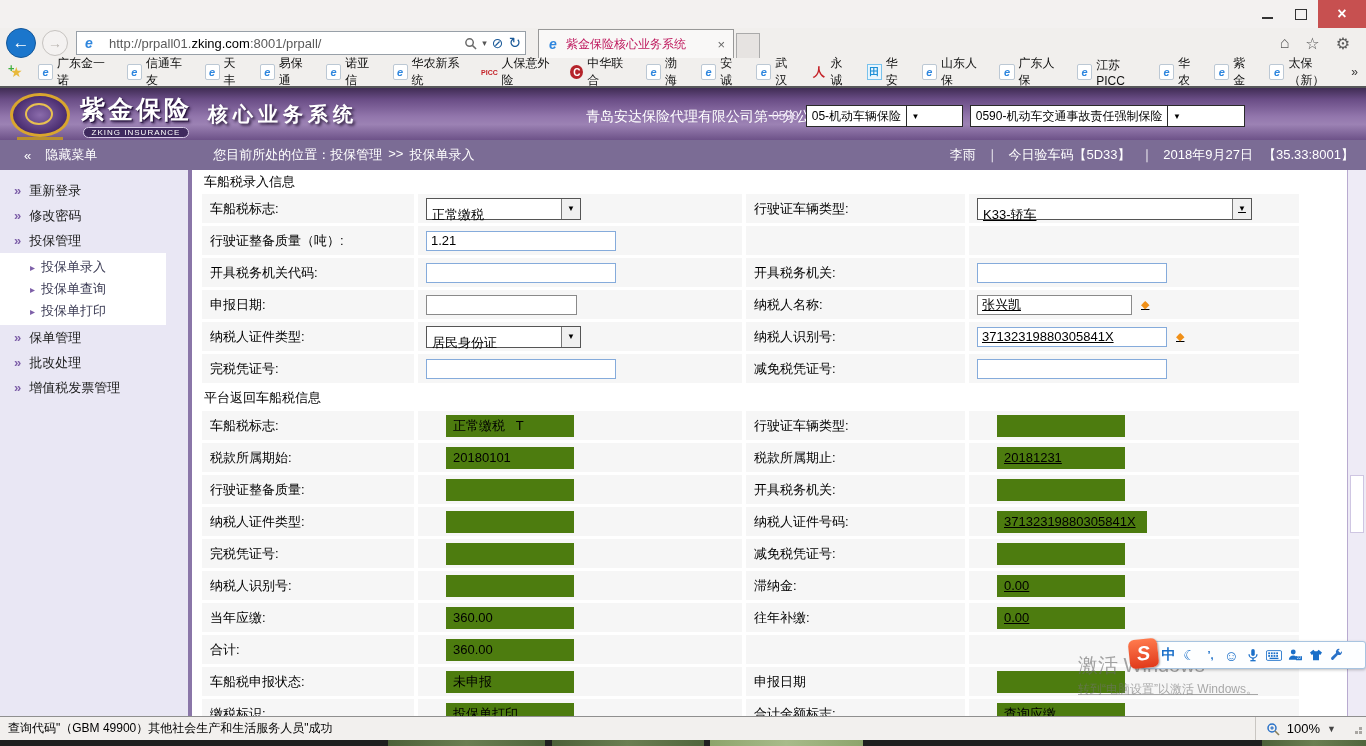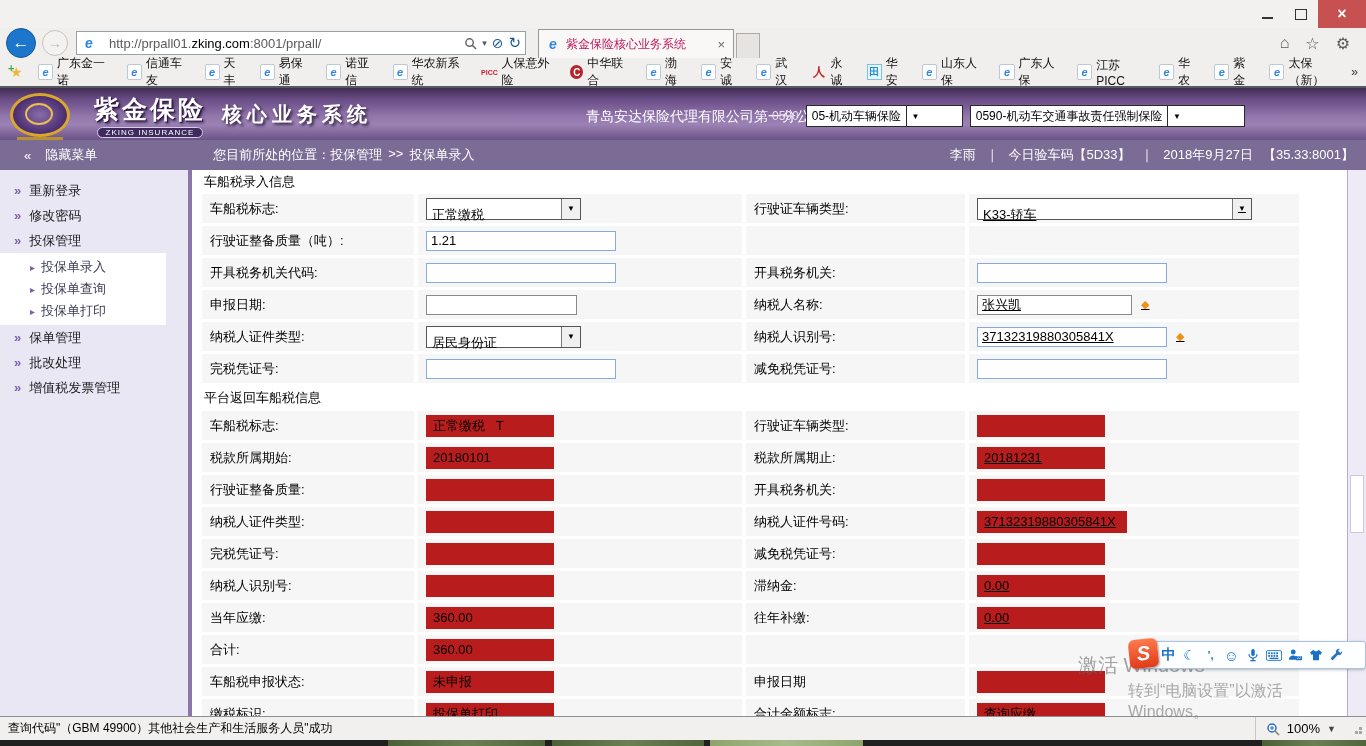--- a/index.html
+++ b/index.html
@@ -53,21 +53,21 @@
   .fav-more{margin-left:auto;margin-right:8px;color:#333;font-size:12px;}
 
   
   .appheader{top:88px;left:0;width:1366px;height:52px;
       background:linear-gradient(180deg,#402c54 0%,#6a4d86 22%,#9276ac 55%,#9c82b4 70%,#6d5288 100%);}
   .logo{position:absolute;left:10px;top:5px;display:flex;align-items:flex-start;}
   .oval{width:54px;height:38px;border:3px solid #d9a62e;border-radius:50%;
         background:radial-gradient(ellipse at center,#8a6bab 0%,#45286b 75%);position:relative;}
   .oval::after{content:"";position:absolute;left:12px;top:7px;width:24px;height:18px;border-radius:50%;border:2px solid #e8c050;}
   .oval::before{content:"";position:absolute;bottom:-9px;left:4px;right:4px;height:6px;background:#b8902f;}
-  .brandcol{margin-left:24px;display:flex;flex-direction:column;align-items:center;}
+  .brandcol{margin-left:10px;display:flex;flex-direction:column;align-items:center;}
   .brand-cn{font-size:25px;font-weight:bold;color:#fff;letter-spacing:3px;
             text-shadow:1px 1px 0 #2a1540,2px 2px 3px #2a1540;}
   .brand-en{margin-top:1px;font-size:8px;color:#fff;background:#3f2a5e;border:1px solid #d8cce8;border-radius:7px;
             padding:0 8px;letter-spacing:1px;white-space:nowrap;}
   .sysname{margin-left:16px;margin-top:8px;font-size:20px;font-weight:bold;color:#fff;letter-spacing:5px;
            text-shadow:2px 2px 3px #2a1a3a;}
   .agency{position:absolute;left:586px;top:20px;color:#fff;font-size:14px;}
   .hright{position:absolute;left:772px;top:17px;display:flex;align-items:center;gap:7px;}
   .hcode{color:#e9def2;font-size:12px;}
   .hsel{display:flex;align-items:stretch;background:#fff;border:1px solid #2a2a2a;height:20px;font-size:12px;color:#000;}
@@ -103,21 +103,21 @@
         font-size:13px;color:#000;}
   .c-l1{width:212px;margin-left:10px;}
   .c-f1{width:324px;margin-left:4px;}
   .c-l2{width:219px;margin-left:4px;}
   .c-f2{width:330px;margin-left:4px;text-decoration:underline;}
   .sel2{display:flex;align-items:stretch;height:22px;border:1px solid #555;background:#fff;box-sizing:border-box;}
   .sel2 .v{display:flex;align-items:center;padding:16px 5px;font-size:13px;flex:1;white-space:nowrap;overflow:hidden;}
   .sel2 .a{width:18px;border-left:1px solid #777;background:#f0f0f0;display:flex;align-items:center;justify-content:center;}
   .txt{height:18px;border:1px solid #85abdb;font-size:13px;padding:0 4px;font-family:inherit;color:#000;background:#fff;}
   .txt.gray{border-color:#8a8a8a;}
-  .ro{background:#b91c1c;height:22px;display:flex;align-items:center;padding:0 7px;font-size:13px;white-space:pre;box-sizing:border-box;}
+  .ro{background:#4d7c0f;height:22px;display:flex;align-items:center;padding:0 7px;font-size:13px;white-space:pre;box-sizing:border-box;margin-left:20px;}
   .req{color:#f09018;font-size:11px;margin-left:9px;}
 
   .scrollbar{position:absolute;right:0;top:0;bottom:0;width:18px;background:#eeebf6;border-left:1px solid #b8aad0;}
   .scroll-thumb{position:absolute;left:2px;right:2px;top:305px;height:56px;background:#fff;border:1px solid #cfc6e2;}
 
   
   .statusbar{top:716px;left:0;width:1366px;height:24px;background:#f2f0ee;border-top:1px solid #8f8f8f;
              box-sizing:border-box;display:flex;align-items:center;font-size:12px;color:#000;padding-left:8px;}
   .sb-right{margin-left:auto;display:flex;align-items:center;gap:7px;margin-right:4px;border-left:1px solid #c9c6c2;
             padding-left:10px;height:100%;}
@@ -126,21 +126,21 @@
   .grip{width:3px;height:3px;background:#a9a6a2;margin:8px 4px 0 4px;box-shadow:4px 0 #a9a6a2,4px -4px #a9a6a2,0 -4px transparent;}
 
   
   .taskbar{top:740px;left:0;width:1366px;height:6px;background:#1f1f1f;}
   .thumb{position:absolute;top:0;height:6px;}
   .tone-dark{background:linear-gradient(90deg,#4c6038,#6b7f52,#50653c);}
   .tone-light{background:linear-gradient(90deg,#8ca46b,#a8bb8a,#8ca46b);}
 
   
   .wm1{left:1078px;top:652px;font-size:20px;color:rgba(105,105,105,.6);z-index:50;}
-  .wm2{left:1128px;top:681px;font-size:16px;color:rgba(115,115,115,.6);z-index:50;}
+  .wm2{left:1078px;top:681px;font-size:12px;color:rgba(115,115,115,.6);z-index:50;text-decoration:underline;}
   .ime{left:1140px;top:641px;width:222px;height:26px;background:#fdfeff;border:1px solid #a8c4e0;border-radius:3px;
        display:flex;align-items:center;z-index:60;box-shadow:0 1px 3px rgba(0,0,0,.25);padding-left:2px;}
   .sogo{width:29px;height:29px;margin-left:-14px;margin-top:-4px;background:linear-gradient(#ff7a4d,#e03a1a);
         border-radius:6px;color:#fff;font-weight:bold;font-style:italic;font-size:20px;display:flex;align-items:center;
         justify-content:center;transform:rotate(-6deg);box-shadow:1px 1px 2px rgba(0,0,0,.35);}
   .ime-ic{width:21px;display:flex;align-items:center;justify-content:center;color:#1a6fc9;}
   .ime-ic .t{font-size:14px;font-weight:bold;color:#1a6fc9;}
 </style>
 </head>
 <body>

